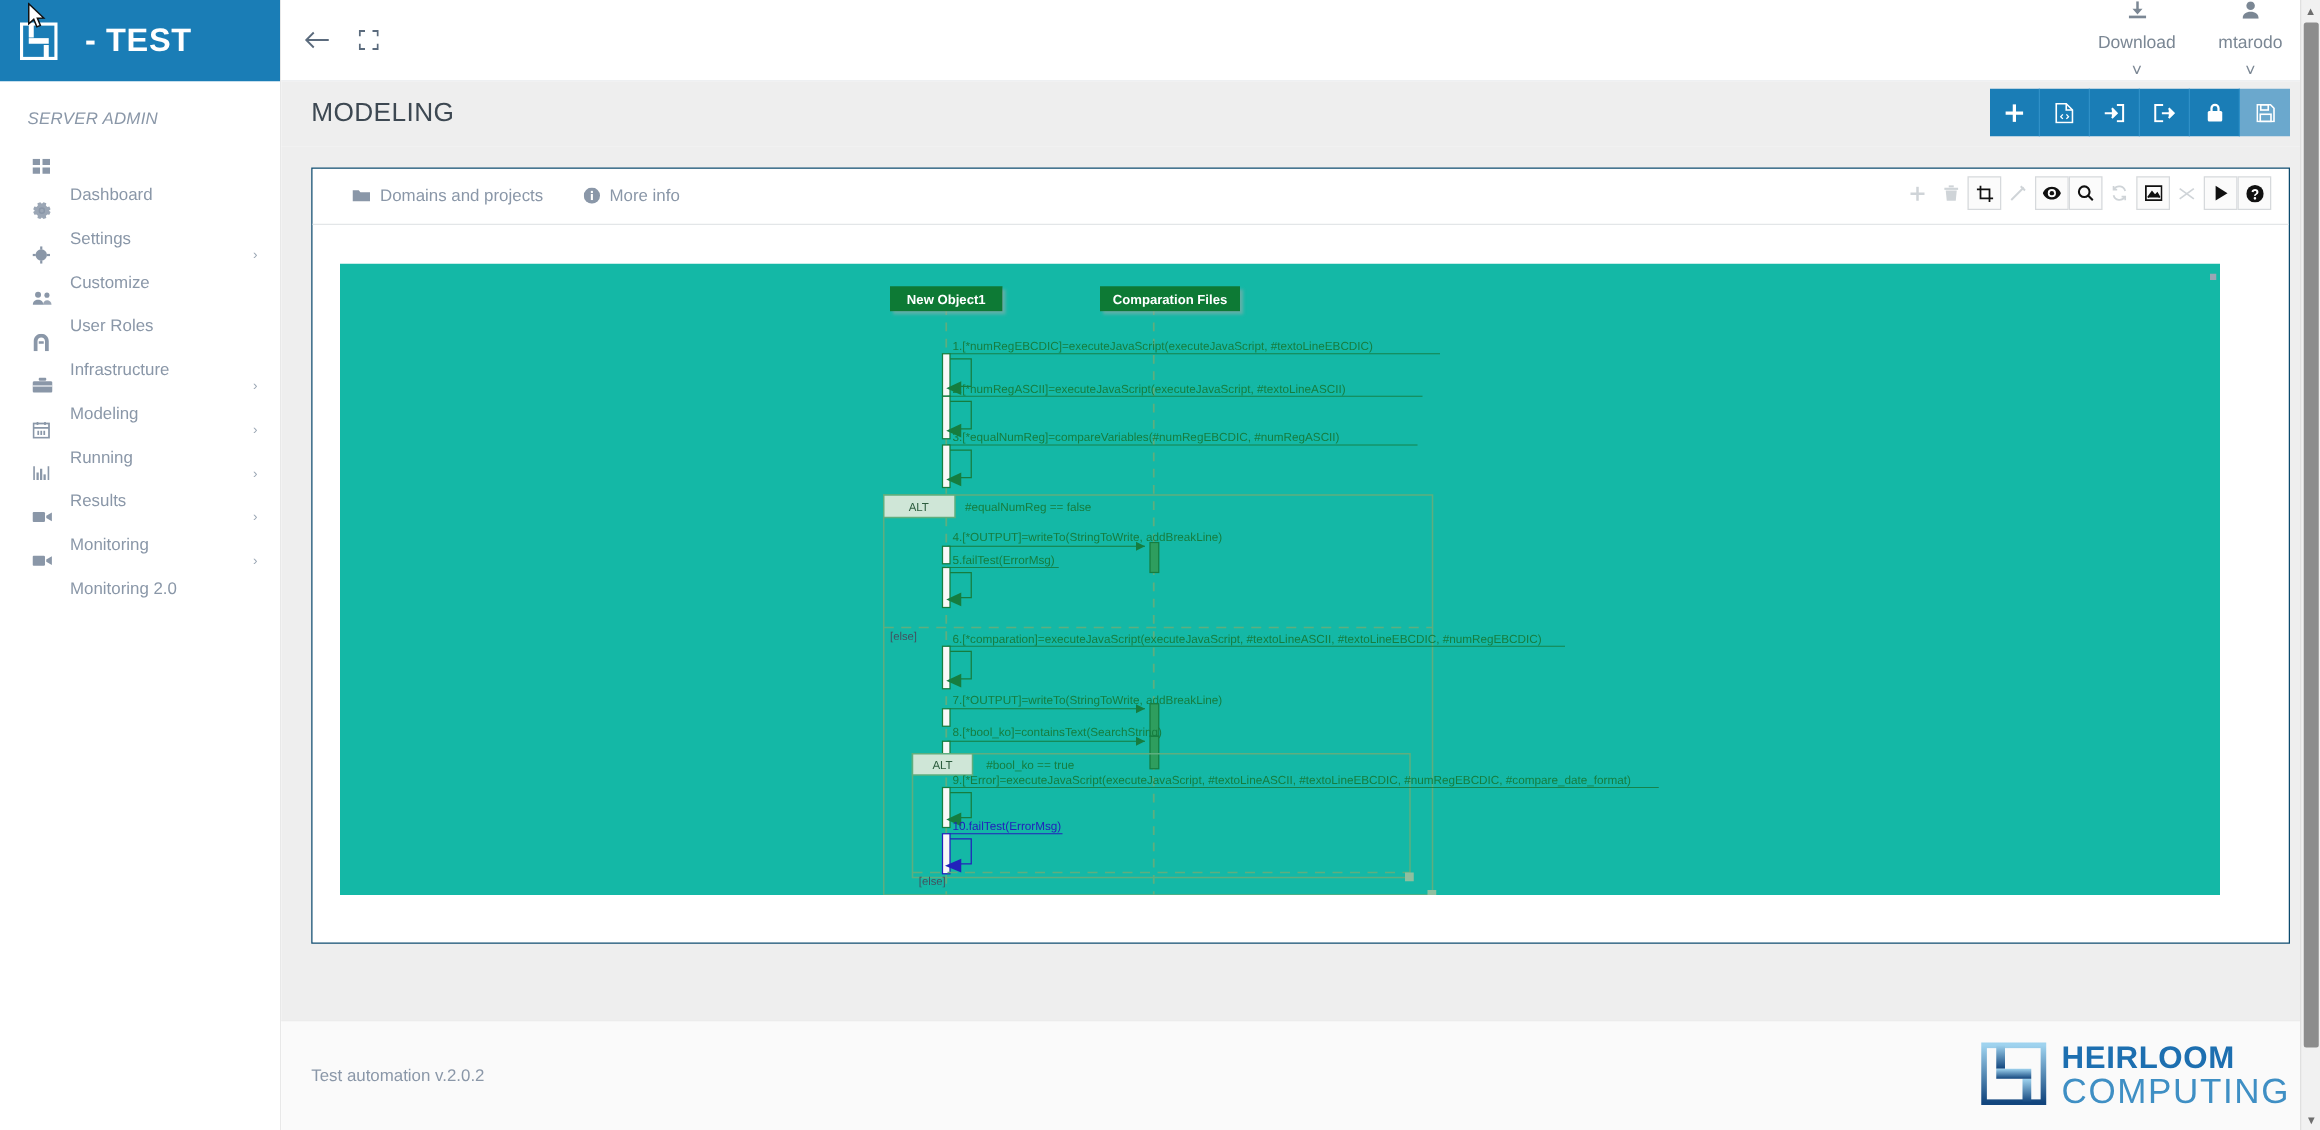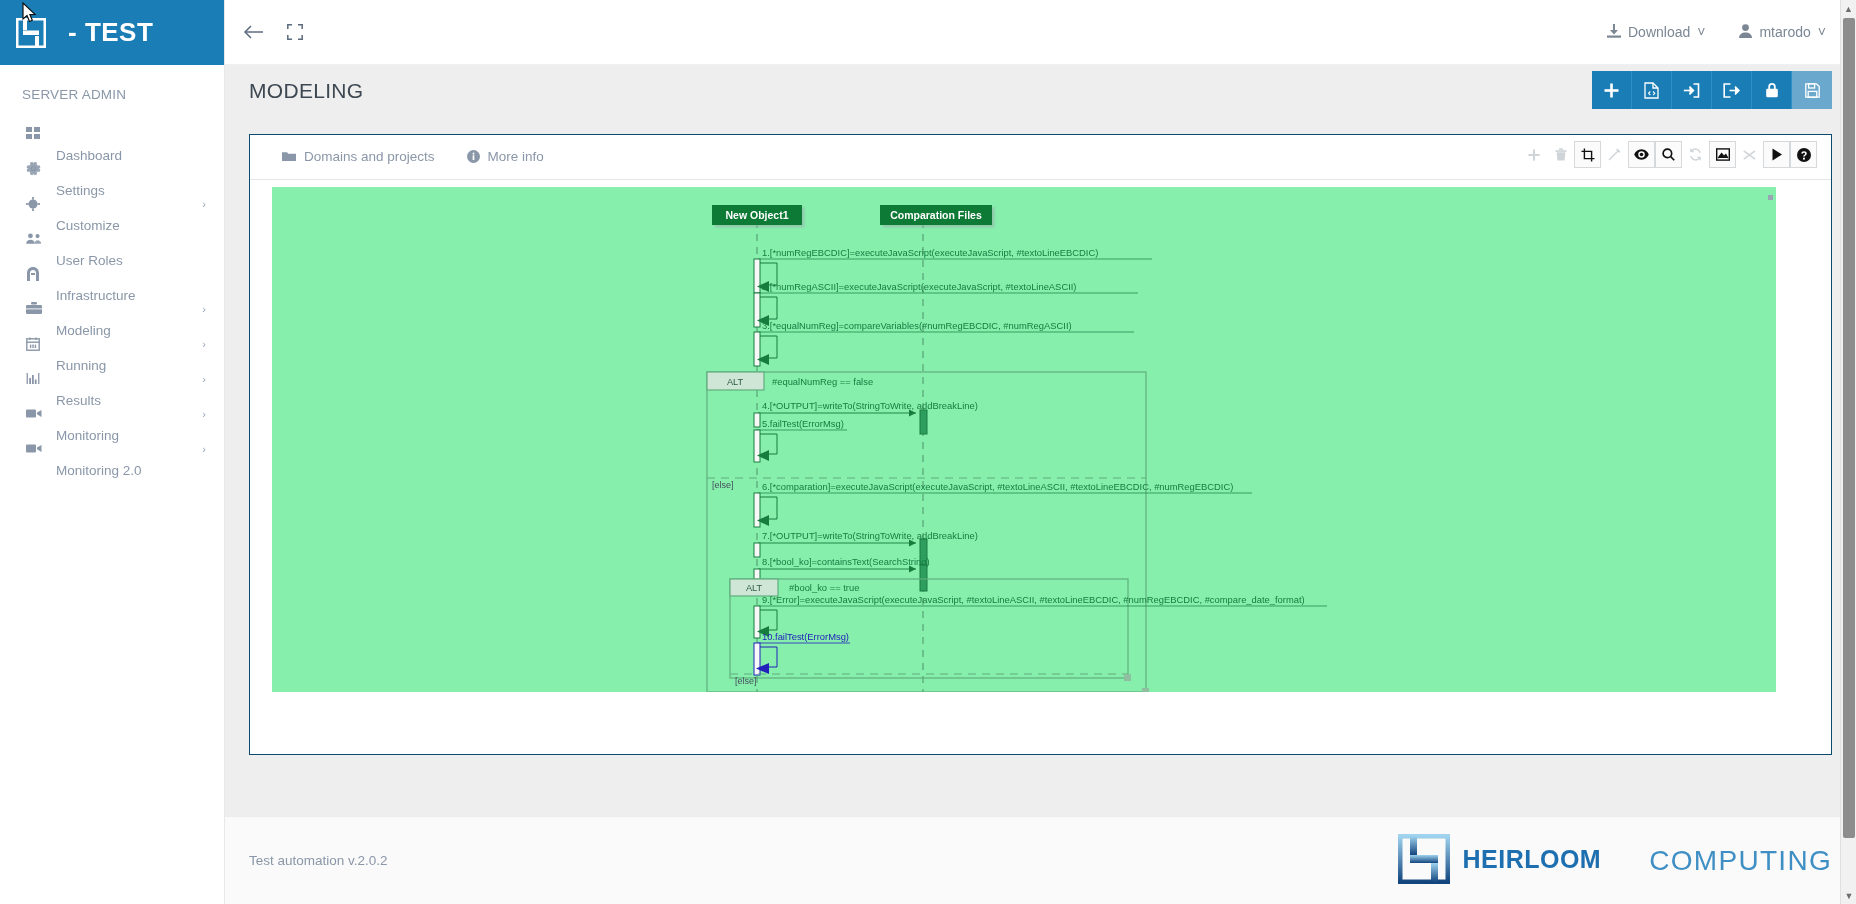--- a/index.html
+++ b/index.html
@@ -14,37 +14,37 @@
 
   
   .sidebar { width:225px; flex:0 0 225px; background:#ffffff; border-right:1px solid #e8e8e8; height:904px; }
   .brand {
     height:65px; background:#1a7db6; display:flex; align-items:center;
     padding-left:16px; color:#fff;
   }
   .brand-logo { width:30px; height:30px; position:relative; flex:0 0 30px; }
   .brand-logo svg { display:block; }
   .brand-title { font-size:26px; font-weight:bold; letter-spacing:.5px; margin-left:22px; }
-  .side-section { color:#8a97a8; font-size:13.5px; padding:22px 0 14px 22px; letter-spacing:.2px; }
+  .side-section { color:#8a97a8; font-size:13.5px; padding:22px 0 14px 22px; letter-spacing:.2px;font-style:italic; }
   .nav-item {
     display:flex; align-items:center; height:35px; padding:0 18px 0 26px;
     color:#8a97a8; font-size:13.5px; cursor:pointer; position:relative;
   }
   .nav-ico { width:22px; flex:0 0 22px; display:flex; align-items:center; color:#8a97a8; }
   .nav-label { flex:1; padding-left:8px;margin-top:44px; }
   .nav-caret { font-size:11px; color:#9aa6b4; }
 
   
   .main { flex:1; display:flex; flex-direction:column; height:904px; position:relative; background:#ffffff; }
   .topbar { height:65px; background:#fff; display:flex; align-items:center; padding:0 30px 0 18px;
             border-bottom:1px solid #eef0f2; }
   .topbar-left { display:flex; align-items:center; gap:22px; }
   .tb-icon { color:#5b6b7d; cursor:pointer; display:flex; align-items:center; }
   .topbar-right { margin-left:auto; display:flex; align-items:center; gap:34px; color:#7b8794; font-size:14px; }
-  .tb-menu { display:flex; align-items:center; gap:7px; cursor:pointer; }
+  .tb-menu { display:flex; align-items:center; gap:7px; cursor:pointer;flex-direction:column; }
 
   .page-head { height:52px; background:#eeeeee; display:flex; align-items:center; padding:0 24px; position:relative; }
   .page-title { font-size:21px; color:#3d4852; letter-spacing:.3px; }
   .page-actions { position:absolute; right:24px; top:6px; display:flex; }
   .sq-btn {
     width:40px; height:38px; background:#1a7db6; color:#fff;
     display:flex; align-items:center; justify-content:center; cursor:pointer;
     border-right:1px solid #2f90c7;
   }
   .sq-btn:last-child { border-right:none; }
@@ -62,30 +62,30 @@
 
   .diagram-tools { position:absolute; right:14px; top:6px; display:flex; }
   .dt {
     width:27px; height:27px; display:flex; align-items:center; justify-content:center;
     border:1px solid transparent; cursor:pointer; color:#111; background:transparent;
   }
   .dt.enabled { border:1px solid #d6d9dc; background:#fbfbfb; }
   .dt.disabled { color:#cfd4d8; cursor:default; }
 
   
-  .canvas { position:absolute; left:22px; top:52px; width:1504px; height:505px;
-            background:#86efac; overflow:hidden; }
+  .canvas { position:absolute; left:22px; top:76px; width:1504px; height:505px;
+            background:#14b8a6; overflow:hidden; }
   .canvas svg { display:block; }
 
   
   .footer { height:88px; background:#fafafa; border-top:1px solid #ececec;
             display:flex; align-items:center; padding:0 24px; }
   .footer-text { color:#8a97a8; font-size:13.5px; }
   .footer-logo { margin-left:auto; display:flex; align-items:center; gap:12px; }
-  .fl-text { display:flex; flex-direction:row; line-height:1.0;gap:48px; }
+  .fl-text { display:flex; flex-direction:column; line-height:1.0; }
   .fl-1 { font-size:25px; font-weight:bold; color:#1d6fb0; letter-spacing:.5px; }
   .fl-2 { font-size:28px; color:#3f8fc4; letter-spacing:1.3px; }
 
   
   .scrollbar { position:absolute; right:0; top:0; width:16px; height:904px; background:#f1f1f1;
                border-left:1px solid #e0e0e0; }
   .sb-arrow { height:17px; display:flex; align-items:center; justify-content:center;
               color:#6e6e6e; font-size:9px; }
   .sb-thumb { position:absolute; left:2px; top:18px; width:12px; height:820px;
               background:#8d8d8d; border-radius:2px; }

